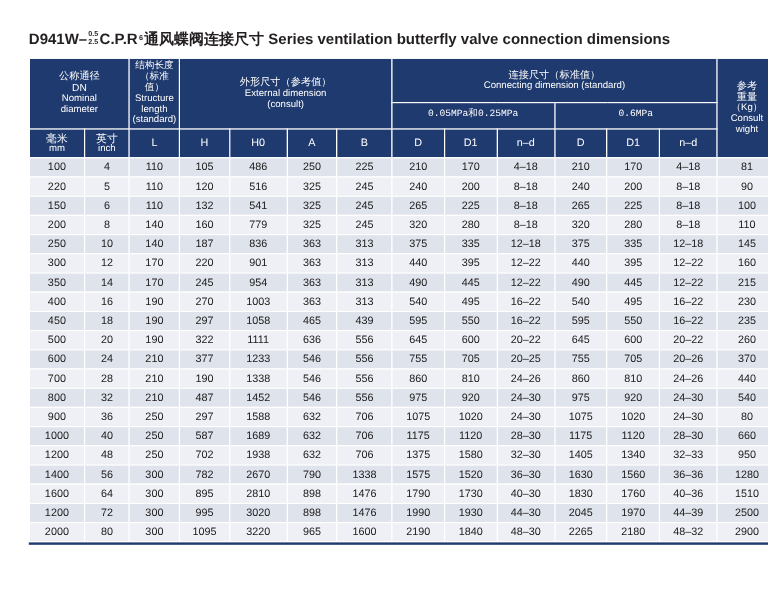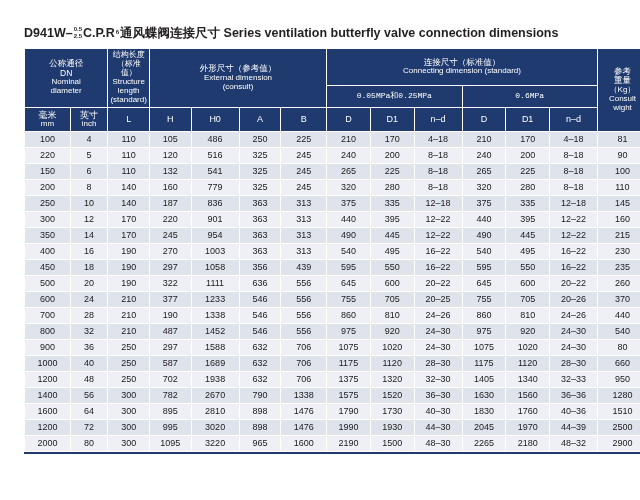--- a/index.html
+++ b/index.html
@@ -304,21 +304,21 @@
           <td>495</td>
           <td>16–22</td>
           <td>230</td>
         </tr>
         <tr>
           <td class="first">450</td>
           <td>18</td>
           <td>190</td>
           <td>297</td>
           <td>1058</td>
-          <td>356</td>
+          <td>465</td>
           <td>439</td>
           <td>595</td>
           <td>550</td>
           <td>16–22</td>
           <td>595</td>
           <td>550</td>
           <td>16–22</td>
           <td>235</td>
         </tr>
         <tr>
@@ -419,21 +419,21 @@
         </tr>
         <tr>
           <td class="first">1200</td>
           <td>48</td>
           <td>250</td>
           <td>702</td>
           <td>1938</td>
           <td>632</td>
           <td>706</td>
           <td>1375</td>
-          <td>1320</td>
+          <td>1580</td>
           <td>32–30</td>
           <td>1405</td>
           <td>1340</td>
           <td>32–33</td>
           <td>950</td>
         </tr>
         <tr>
           <td class="first">1400</td>
           <td>56</td>
           <td>300</td>
@@ -483,21 +483,21 @@
         </tr>
         <tr>
           <td class="first">2000</td>
           <td>80</td>
           <td>300</td>
           <td>1095</td>
           <td>3220</td>
           <td>965</td>
           <td>1600</td>
           <td>2190</td>
-          <td>1500</td>
+          <td>1840</td>
           <td>48–30</td>
           <td>2265</td>
           <td>2180</td>
           <td>48–32</td>
           <td>2900</td>
         </tr>
       </tbody>
   </table>
 
   <div class="bottom-rule"></div>

